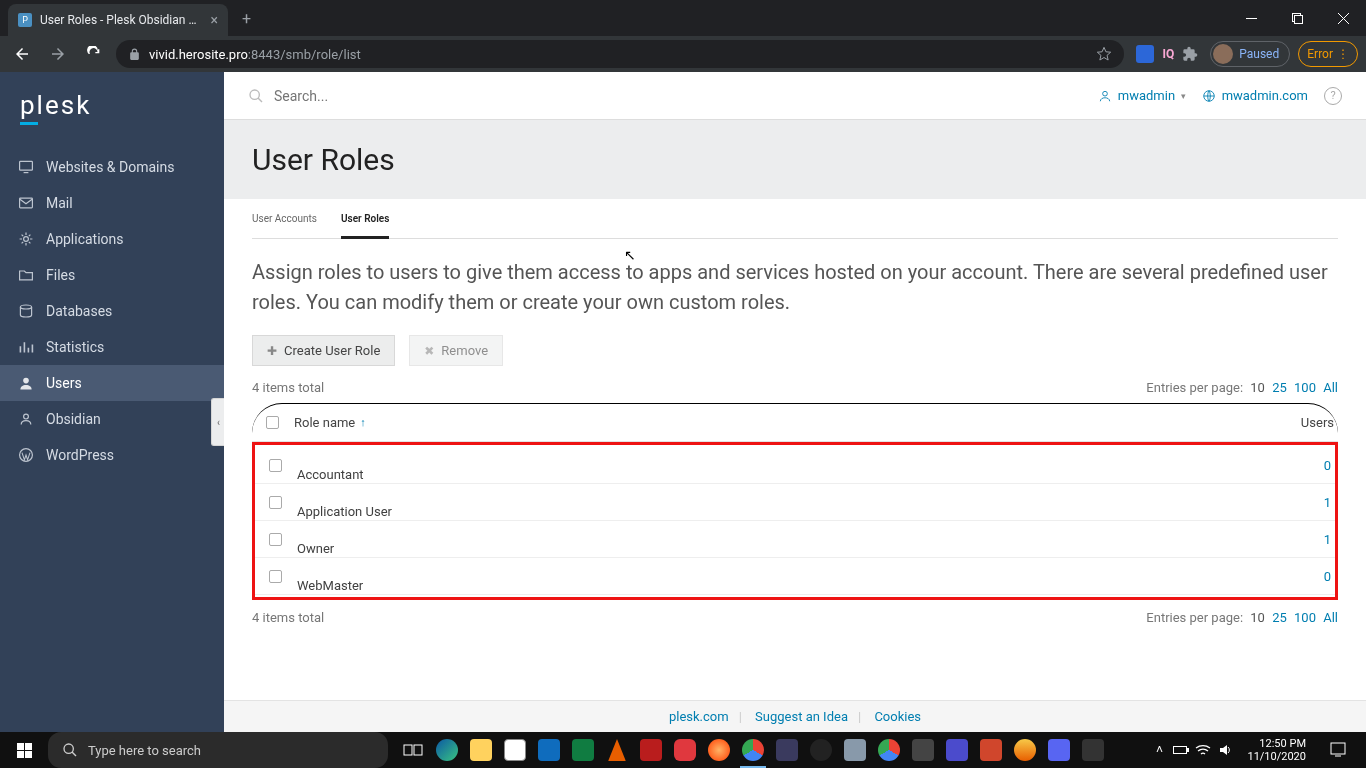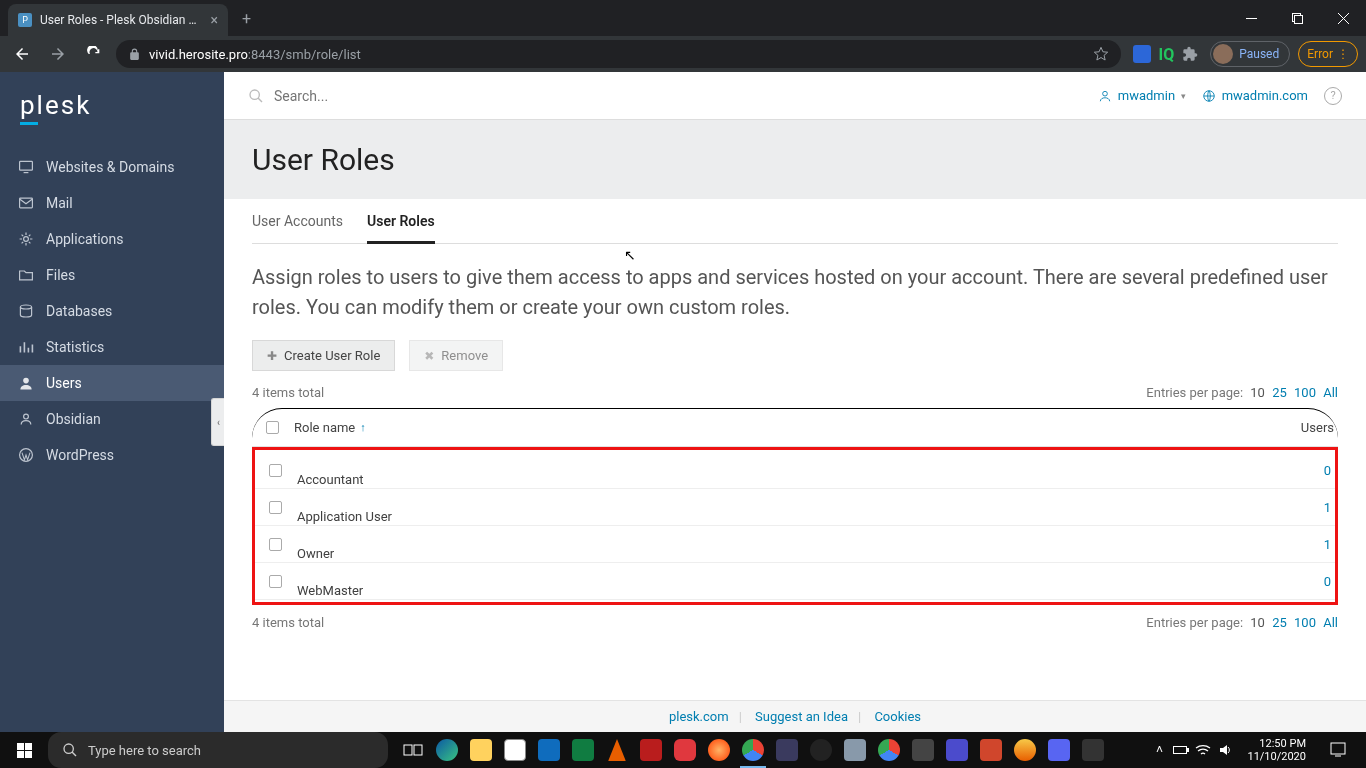--- a/index.html
+++ b/index.html
@@ -46,21 +46,21 @@
 .top-links { display: flex; align-items: center; gap: 16px; font-size: 13px; }
 .top-link { color: #007eb0; display: flex; align-items: center; gap: 6px; cursor: pointer; }
 .top-link .caret { font-size: 9px; color: #888; }
 .help-icon { width: 18px; height: 18px; border: 1.5px solid #aaa; border-radius: 50%; display: flex; align-items: center; justify-content: center; color: #aaa; font-size: 11px; cursor: pointer; }
 
 .page-header { padding: 22px 28px; background: #ecedee; }
 .page-title { font-size: 30px; font-weight: 400; color: #222; }
 
 .content { background: #fff; flex: 1; padding: 0 28px 20px; position: relative; overflow: auto; }
 .tabs { display: flex; gap: 24px; border-bottom: 1px solid #ddd; margin-bottom: 18px; }
-.tab-link { padding: 14px 0 12px; font-size: 14px; color: #666; cursor: pointer; }
+.tab-link { padding: 14px 0 12px; font-size: 10px; color: #666; cursor: pointer; }
 .tab-link.active { color: #222; font-weight: 600; border-bottom: 3px solid #222; margin-bottom: -1px; }
 .cursor-arrow { position: absolute; left: 400px; top: 48px; font-size: 14px; color: #000; pointer-events: none; }
 
 .description { font-size: 20px; color: #555; line-height: 1.5; margin-bottom: 18px; }
 
 .toolbar { display: flex; gap: 14px; margin-bottom: 14px; }
 .btn { display: flex; align-items: center; gap: 7px; padding: 7px 14px; background: #eceded; border: 1px solid #d8d8d8; font-size: 13px; color: #444; cursor: pointer; }
 .btn.disabled { opacity: 0.6; cursor: default; }
 .btn-icon { font-size: 12px; color: #888; }
 
@@ -153,21 +153,21 @@
       </svg>
     <span class="url-text"><span class="host">vivid.herosite.pro</span><span style="color:#9aa0a6">:8443/smb/role/list</span></span>
     <span class="url-star">
         <svg width="16" height="16" viewBox="0 0 24 24">
           <path d="M12 17.3l6.2 3.7-1.6-7 5.4-4.7-7.1-.6L12 2 9.1 8.7 2 9.3l5.4 4.7-1.6 7z" fill="none" stroke="#9aa0a6" stroke-width="1.5"></path>
         </svg>
       </span>
   </div>
   <div class="ext-icons">
     <div class="ext-icon" style="background:#2c67d8"></div>
-    <div style="color:#22c55e;font-size:16px;font-weight:bold">IQ</div>
+    <div style="color:#f9a8d4;font-size:12px;font-weight:bold">IQ</div>
     <svg width="16" height="16" viewBox="0 0 24 24">
         <path d="M20.5 11H19V7a2 2 0 00-2-2h-4V3.5a2.5 2.5 0 00-5 0V5H4a2 2 0 00-2 2v3.8h1.5a2.7 2.7 0 010 5.4H2V20a2 2 0 002 2h3.8v-1.5a2.7 2.7 0 015.4 0V22H17a2 2 0 002-2v-4h1.5a2.5 2.5 0 000-5z" fill="#9aa0a6"></path>
       </svg>
   </div>
   <div class="user-chip">
     <div class="avatar"></div>
     <span>Paused</span>
   </div>
   <div class="error-chip">
     <span>Error</span>

